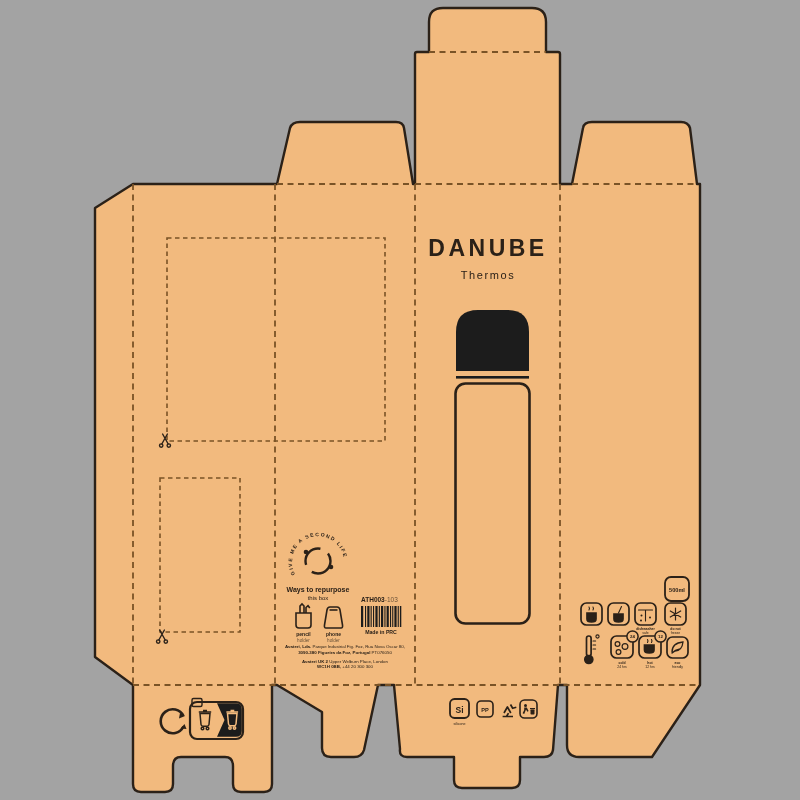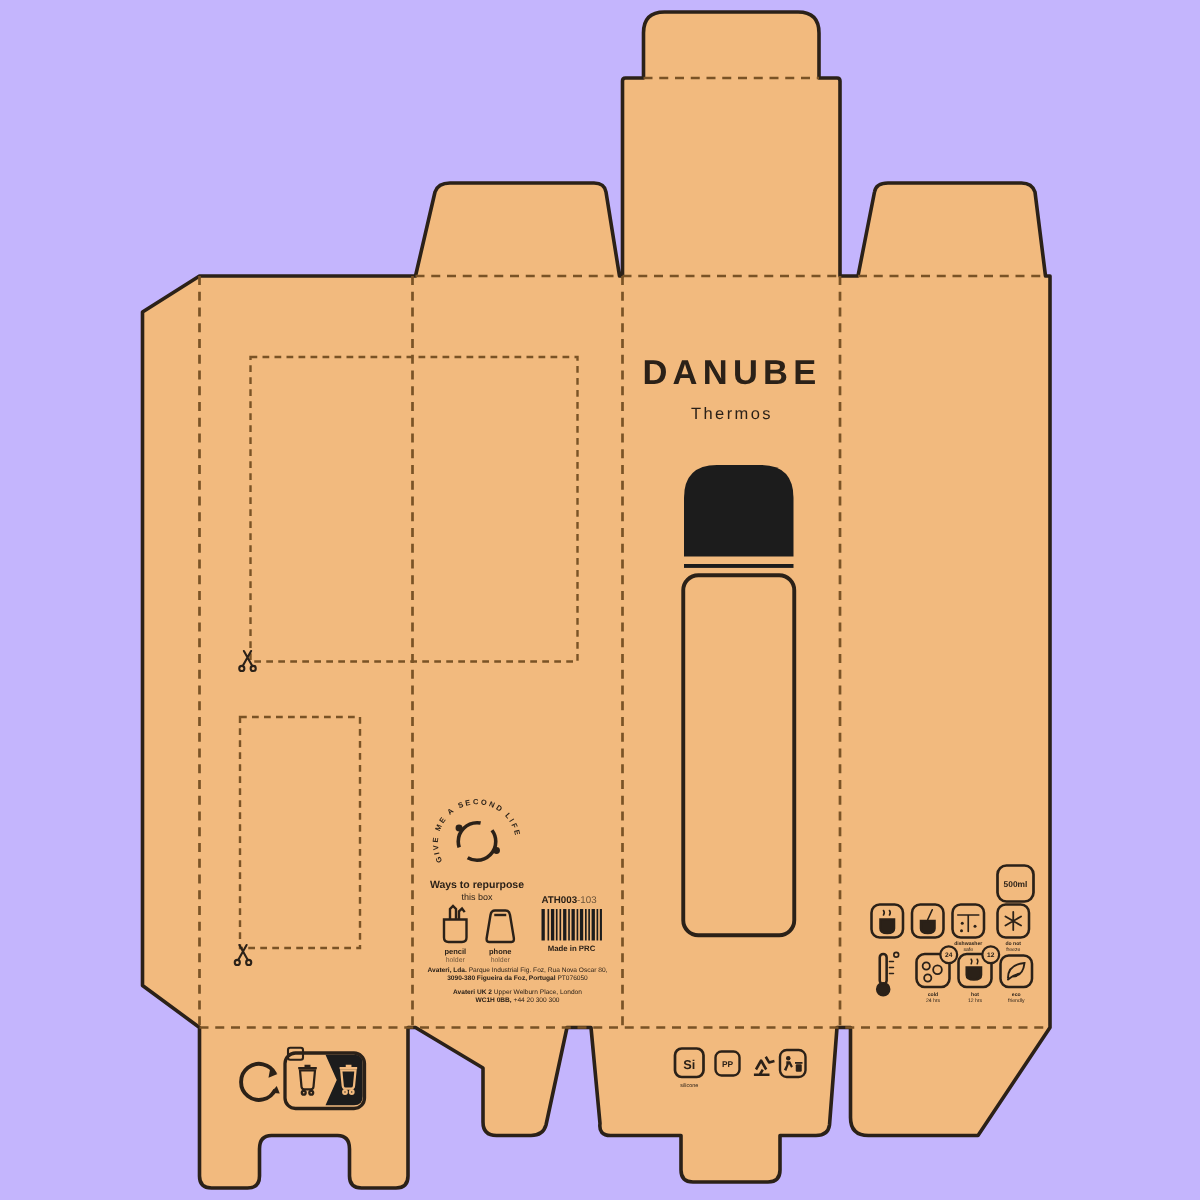--- a/index.html
+++ b/index.html
@@ -1,17 +1,17 @@
 <!DOCTYPE html>
 <html><head>
 <meta charset="utf-8">
 <style>
   html,body{margin:0;padding:0;background:#ffffff;}
   body{font-family:"Liberation Sans", sans-serif;}
-  .stage{width:800px;height:800px;position:relative;background:#c4b5fd;overflow:hidden;}
+  .stage{width:800px;height:800px;position:relative;background:#a3a3a3;overflow:hidden;}
   svg{display:block;}
   text{fill:#2b2118;}
   .lt{opacity:.68;}
 </style>
 </head>
 <body>
 
 <div class="stage">
 <svg width="800" height="800" viewBox="0 0 800 800">
 

